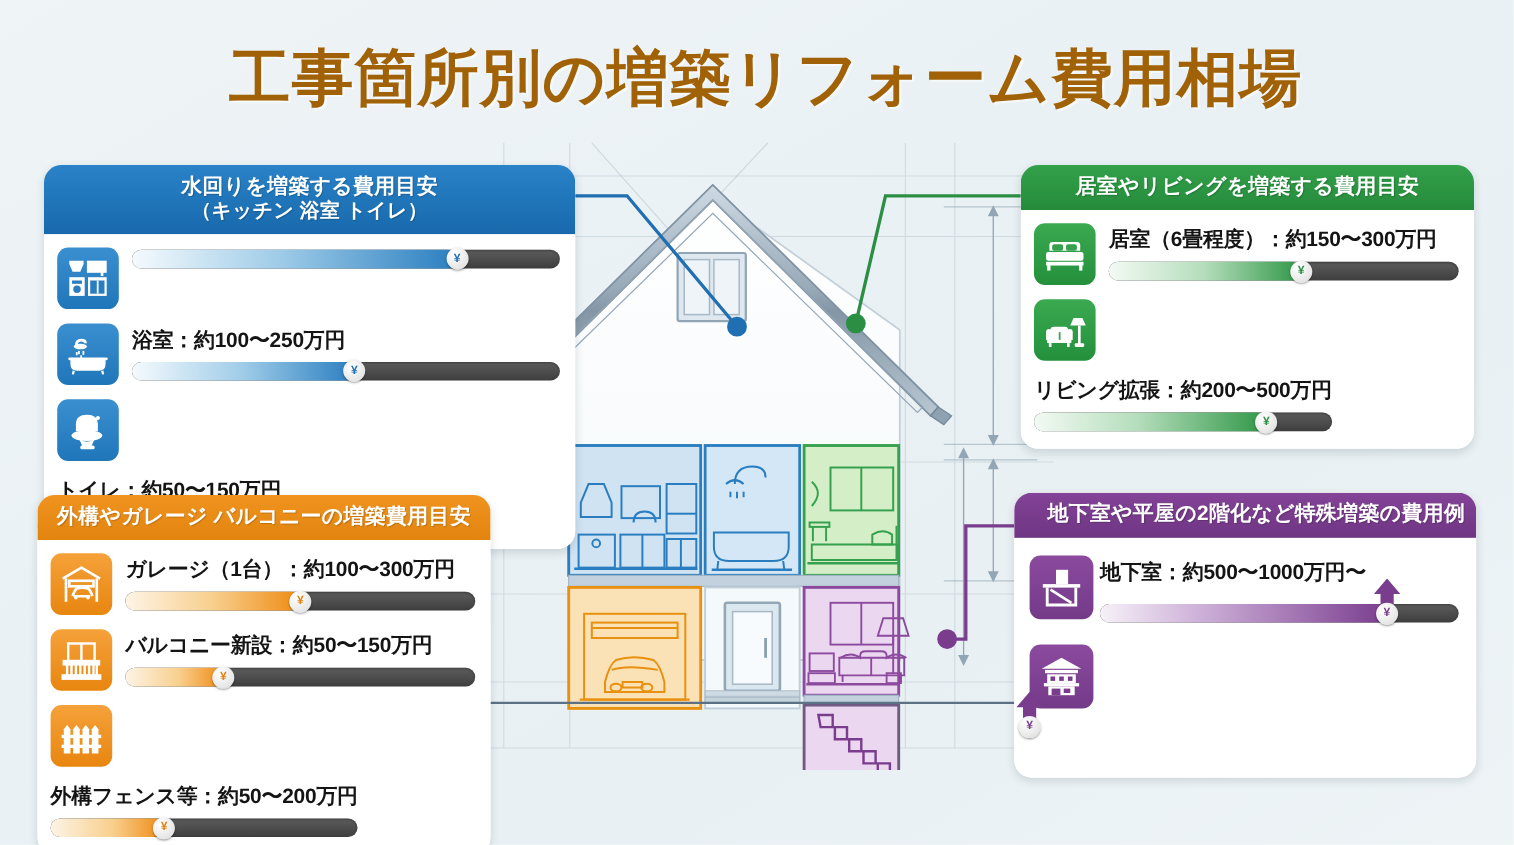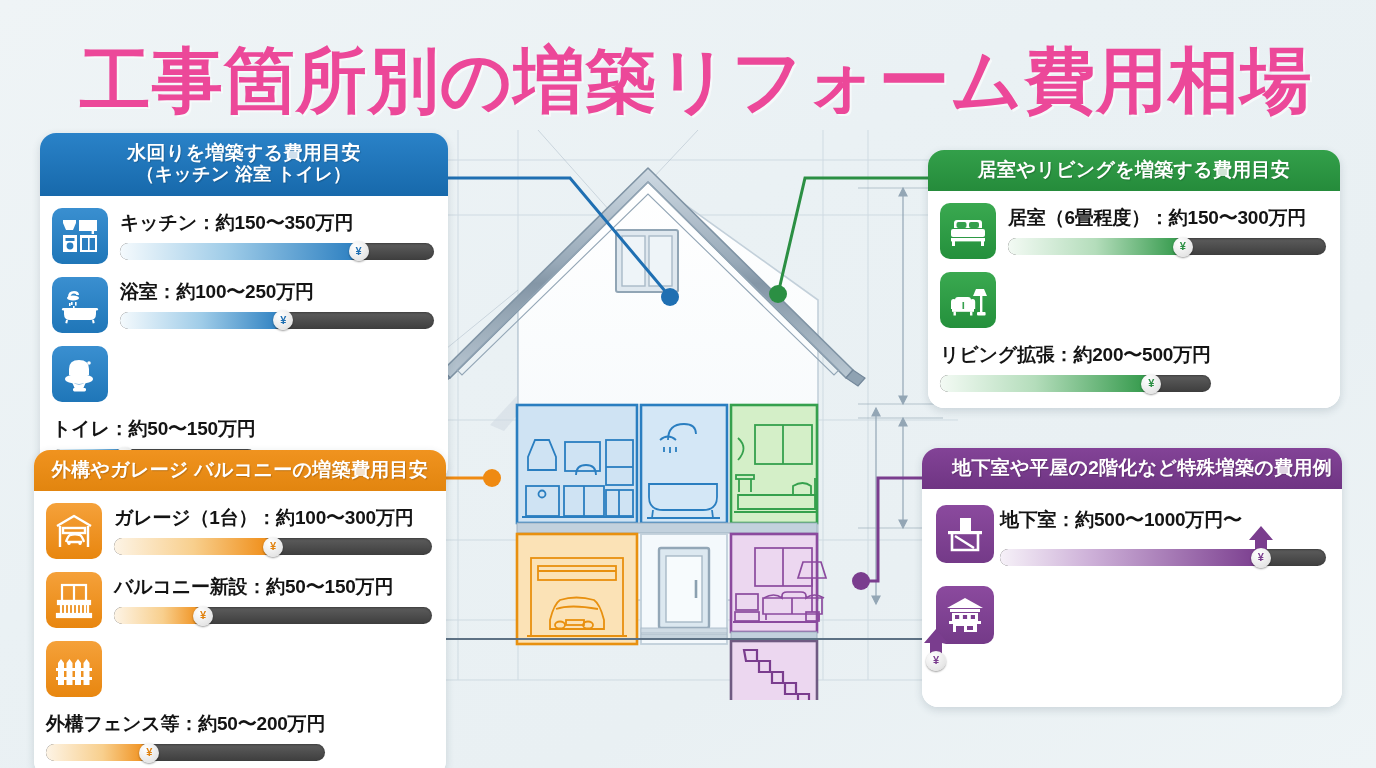--- a/index.html
+++ b/index.html
@@ -8,21 +8,21 @@
     width:1376px;height:768px;overflow:hidden;
     font-family:"Liberation Sans","DejaVu Sans",sans-serif;
     background:linear-gradient(150deg,#eff4f6 0%,#eaf1f4 40%,#e9f0f3 70%,#eef4f6 100%);
     position:relative;
   }
   #stage{position:absolute;inset:0;}
 
   
   .title{
     position:absolute;left:16px;right:0;top:34px;text-align:center;
-    font-size:71px;font-weight:bold;color:#ec4899;letter-spacing:1px;
+    font-size:56px;font-weight:bold;color:#a16207;letter-spacing:1px;
     text-shadow:2px 2px 0 rgba(255,255,255,.55);
     white-space:nowrap;
   }
 
   
   .house-wrap{position:absolute;left:398px;top:120px;width:580px;height:580px;}
   .house-wrap svg{display:block;}
 
   
   .conn{position:absolute;inset:0;pointer-events:none;}
@@ -67,21 +67,21 @@
     position:absolute;top:50%;width:20px;height:20px;border-radius:50%;
     transform:translate(-50%,-50%);
     background:radial-gradient(circle at 35% 30%,#ffffff,#e6e6e6 70%,#cfcfcf);
     box-shadow:0 1px 2px rgba(0,0,0,.4);
     display:flex;align-items:center;justify-content:center;
     font-size:11px;font-weight:bold;line-height:1;
   }
   .uparrow{position:absolute;bottom:6px;transform:translateX(-50%);}
 
   
-  #panel-water{left:40px;top:133px;width:408px;}
+  #panel-water{left:40px;top:150px;width:483px;}
   #panel-water .hdr{background:linear-gradient(180deg,#2a82c8,#1769ab);}
   #panel-water .ico{background:linear-gradient(180deg,#3a8fd0,#1f76b8);}
   
   #panel-exterior{left:34px;top:450px;width:412px;}
   #panel-exterior .hdr{background:linear-gradient(180deg,#f0931f,#e2850f);}
   #panel-exterior .ico{background:linear-gradient(180deg,#f5a13a,#e8860f);}
   
   #panel-living{left:928px;top:150px;width:412px;}
   #panel-living .hdr{background:linear-gradient(180deg,#33a04a,#258b3b);}
   #panel-living .ico{background:linear-gradient(180deg,#3aa950,#24903c);}
@@ -308,21 +308,20 @@
             <rect x="3" y="19" width="14" height="17"></rect>
             <rect x="5.5" y="22" width="9" height="3" fill="#2a7ec0"></rect>
             <circle cx="10" cy="30" r="3.4" fill="#2a7ec0"></circle>
             <rect x="20" y="19" width="17" height="17"></rect>
             <rect x="22" y="22" width="13" height="12" fill="#2a7ec0"></rect>
             <rect x="28" y="22" width="1.6" height="12" fill="#fff"></rect>
             <path d="M27 13 q0 -4 4 -4 q3 0 3 3 v6 h-2.4 v-6 q0 -1 -1 -1 q-1.4 0 -1.4 2 Z"></path>
           </svg>
         </div>
         <div class="rowmain">
-          <div class="rowlbl">キッチン：約150〜350万円</div>
           <div class="bar">
             <div class="fill" style="width:76%;background:linear-gradient(90deg,#f5fafd,#9fcce8 45%,#2a7ec0)"></div>
             <div class="knob" style="left:76%;color:#1f6fb2">¥</div>
           </div>
         </div>
       </div>
 
       <div class="row">
         <div class="ico">
           <svg width="40" height="40" viewBox="0 0 40 40" fill="#fff">

